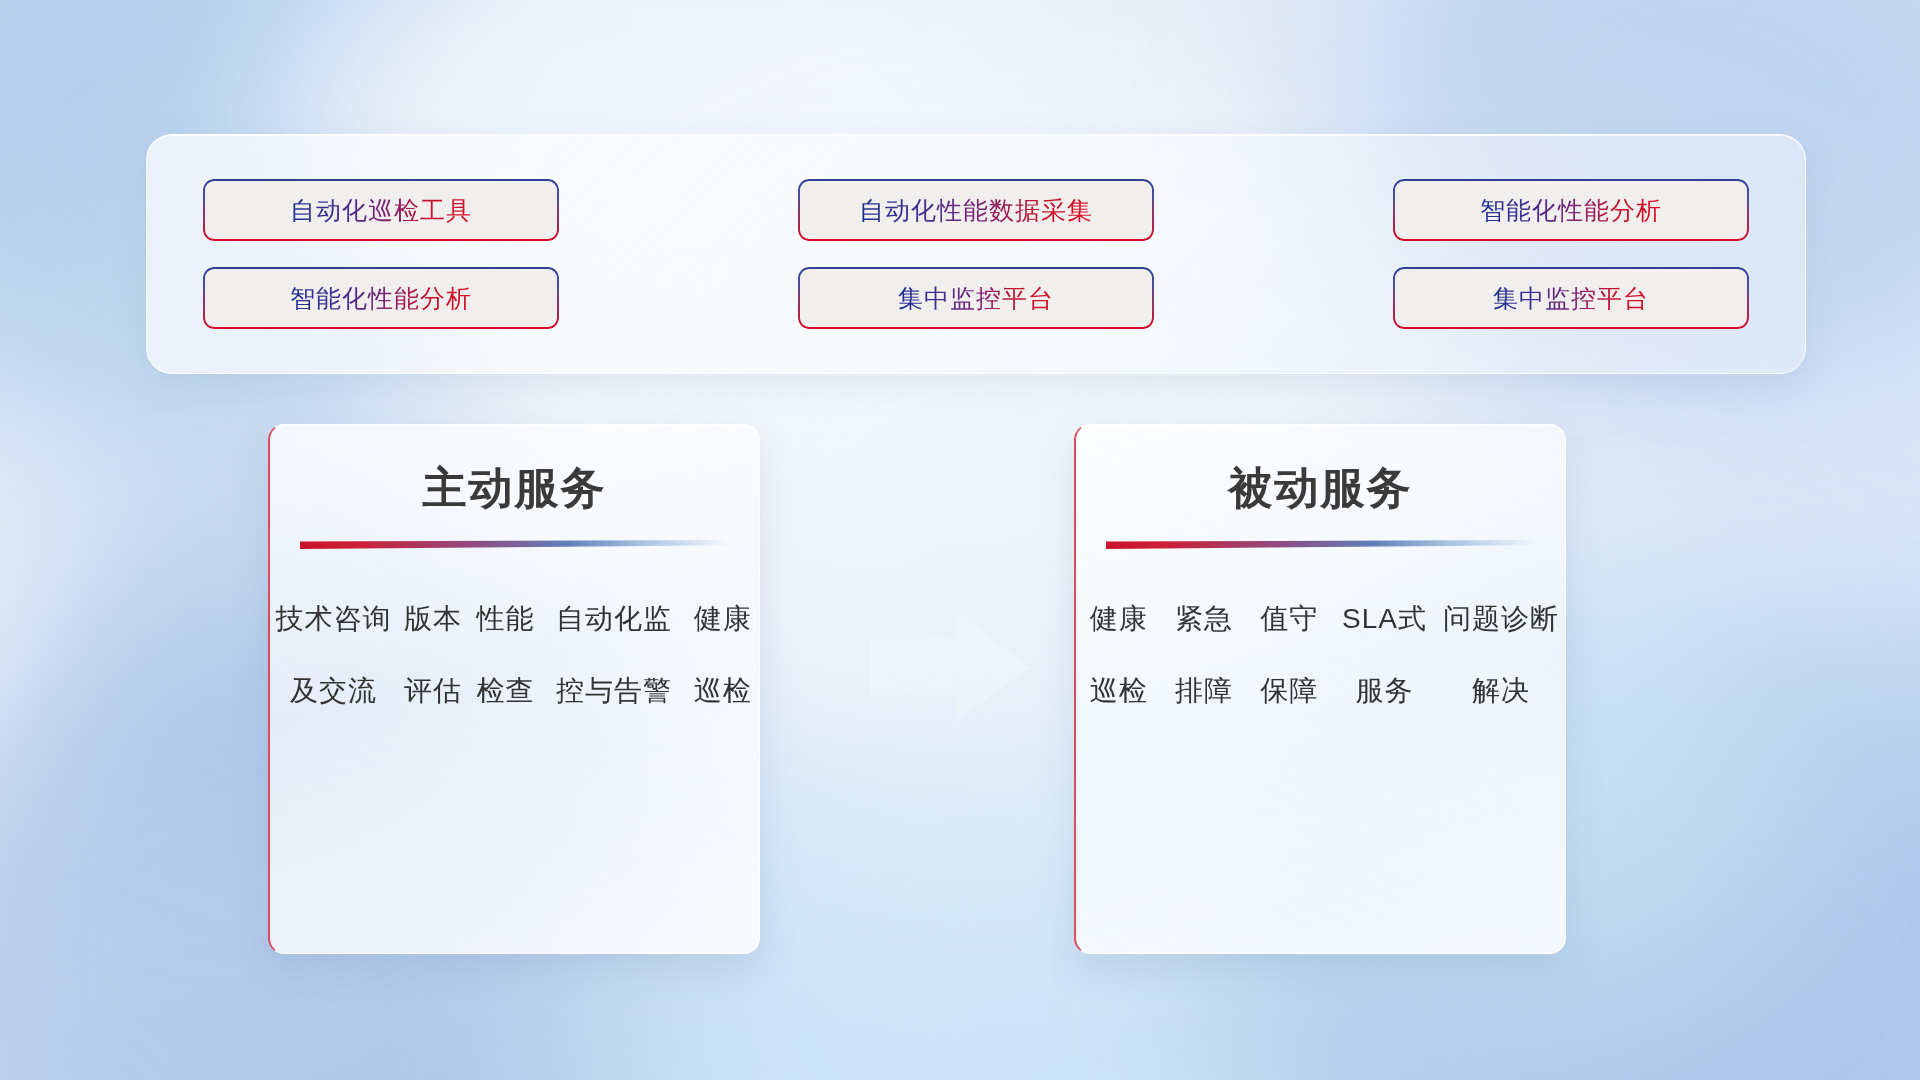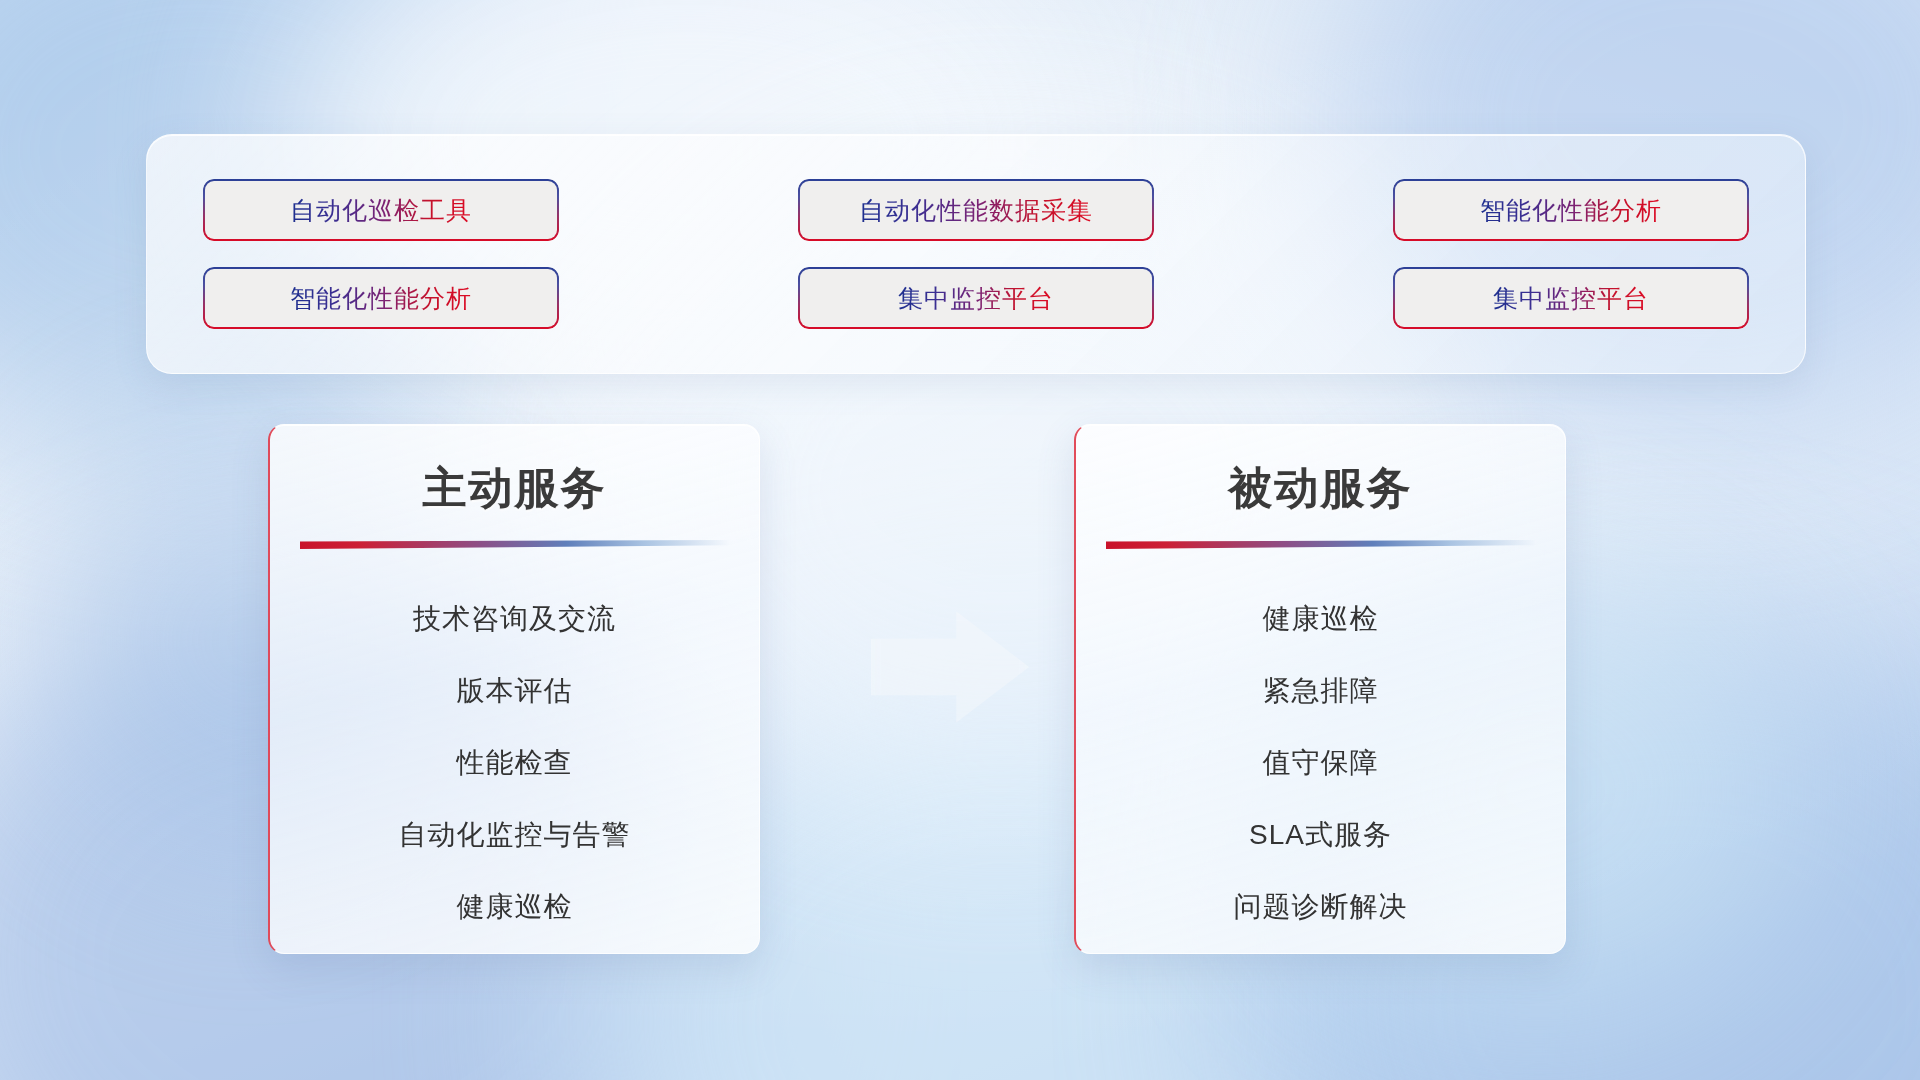--- a/index.html
+++ b/index.html
@@ -78,21 +78,21 @@
   .card-title{
     margin-top:34px;text-align:center;
     font-size:44px;font-weight:bold;color:#3a3a3a;letter-spacing:2px;
     text-shadow:0 2px 2px rgba(255,255,255,.9), 0 1px 0 rgba(120,120,120,.25);
   }
   .divider{
     margin:22px auto 0;width:430px;height:9px;
     background:linear-gradient(90deg,#c9132b 0%,#cc2036 14%,#8c4f87 42%,#5f7fbb 62%,#a9c3e2 80%,rgba(200,220,240,0) 100%);
     clip-path:polygon(0 16%,100% 0,100% 58%,0 100%);
   }
-  .card-list{margin-top:34px;display:flex;flex-direction:column;}
+  .card-list{margin-top:34px;display:flex;}
   .card-list-item{
     height:72px;line-height:72px;text-align:center;
     font-size:28px;color:#333;letter-spacing:1px;
   }
 
   
   #arrow{
     position:absolute;left:871px;top:608px;width:158px;height:118px;
     background:rgba(255,255,255,.42);
     filter:drop-shadow(0 3px 6px rgba(110,140,180,.10));

